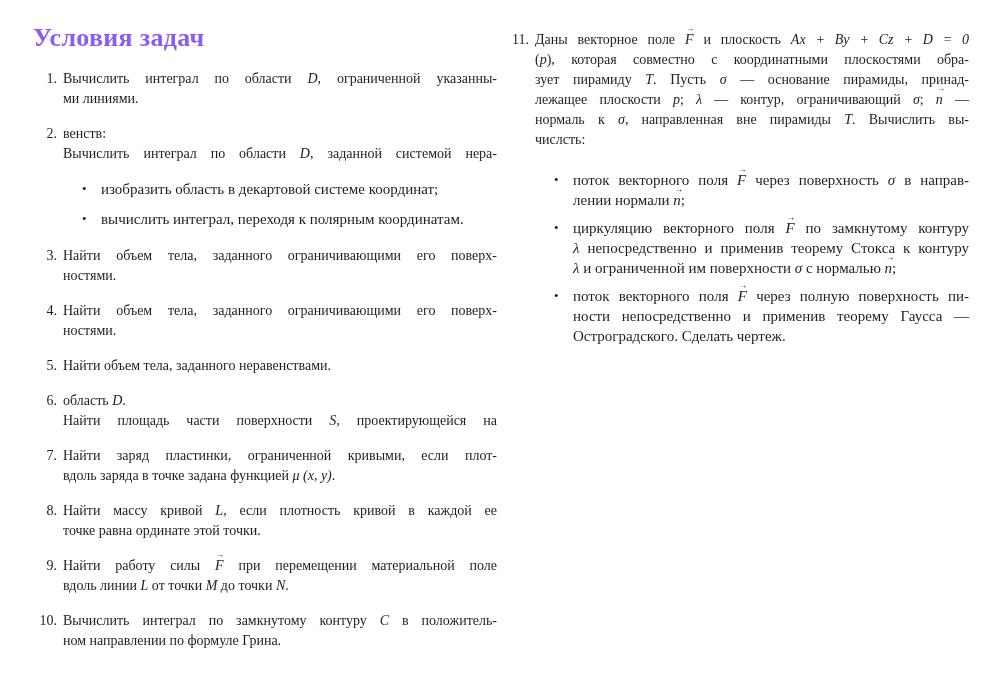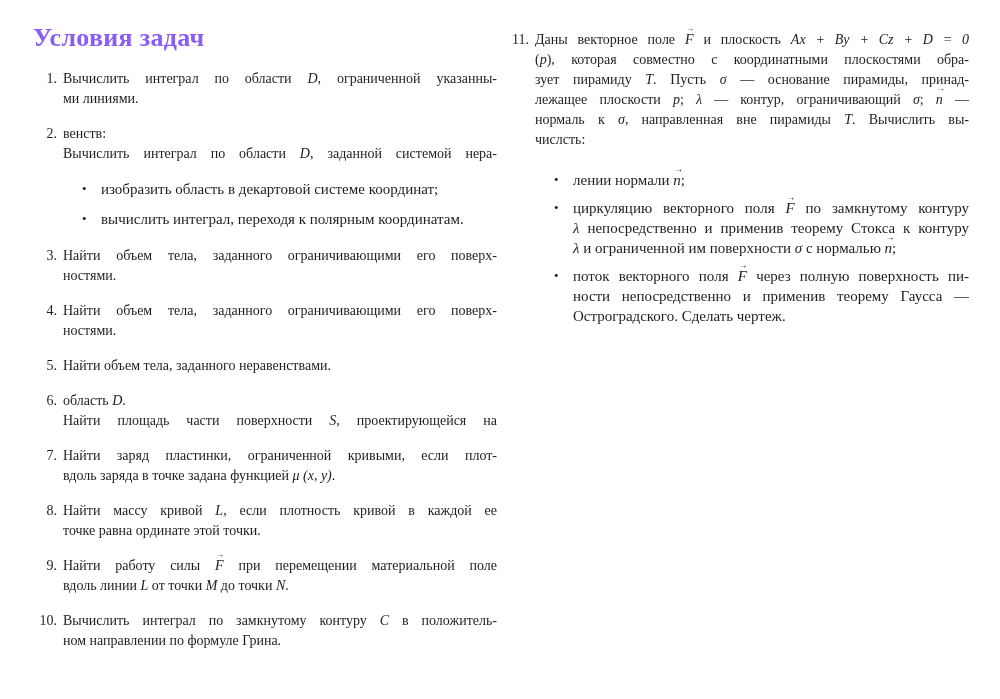--- a/index.html
+++ b/index.html
@@ -132,20 +132,21 @@
           <div class="line"><span class="">зует пирамиду </span><span class="math">T</span><span class="">. Пусть </span><span class="math">σ</span><span class=""> — основание пирамиды, принад-</span></div>
           <div class="line"><span class="">лежащее плоскости </span><span class="math">p</span><span class="">; </span><span class="math">λ</span><span class=""> — контур, ограничивающий </span><span class="math">σ</span><span class="">; </span><span class="math vec">n</span><span class=""> —</span></div>
           <div class="line"><span class="">нормаль к </span><span class="math">σ</span><span class="">, направленная вне пирамиды </span><span class="math">T</span><span class="">. Вычислить вы-</span></div>
           <div class="line last"><span class="">числсть:</span></div>
         </div>
       </div>
       <div class="bullets">
         <div class="bullet-item">
           <div class="marker">•</div>
           <div class="body">
+            <div class="line"><span class="">поток векторного поля </span><span class="math vec">F</span><span class=""> через поверхность </span><span class="math">σ</span><span class=""> в направ-</span></div>
             <div class="line last"><span class="">лении нормали </span><span class="math vec">n</span><span class="">;</span></div>
           </div>
         </div>
         <div class="bullet-item">
           <div class="marker">•</div>
           <div class="body">
             <div class="line"><span class="">циркуляцию векторного поля </span><span class="math vec">F</span><span class=""> по замкнутому контуру</span></div>
             <div class="line"><span class="math">λ</span><span class=""> непосредственно и применив теорему Стокса к контуру</span></div>
             <div class="line last"><span class="math">λ</span><span class=""> и ограниченной им поверхности </span><span class="math">σ</span><span class=""> с нормалью </span><span class="math vec">n</span><span class="">;</span></div>
           </div>

